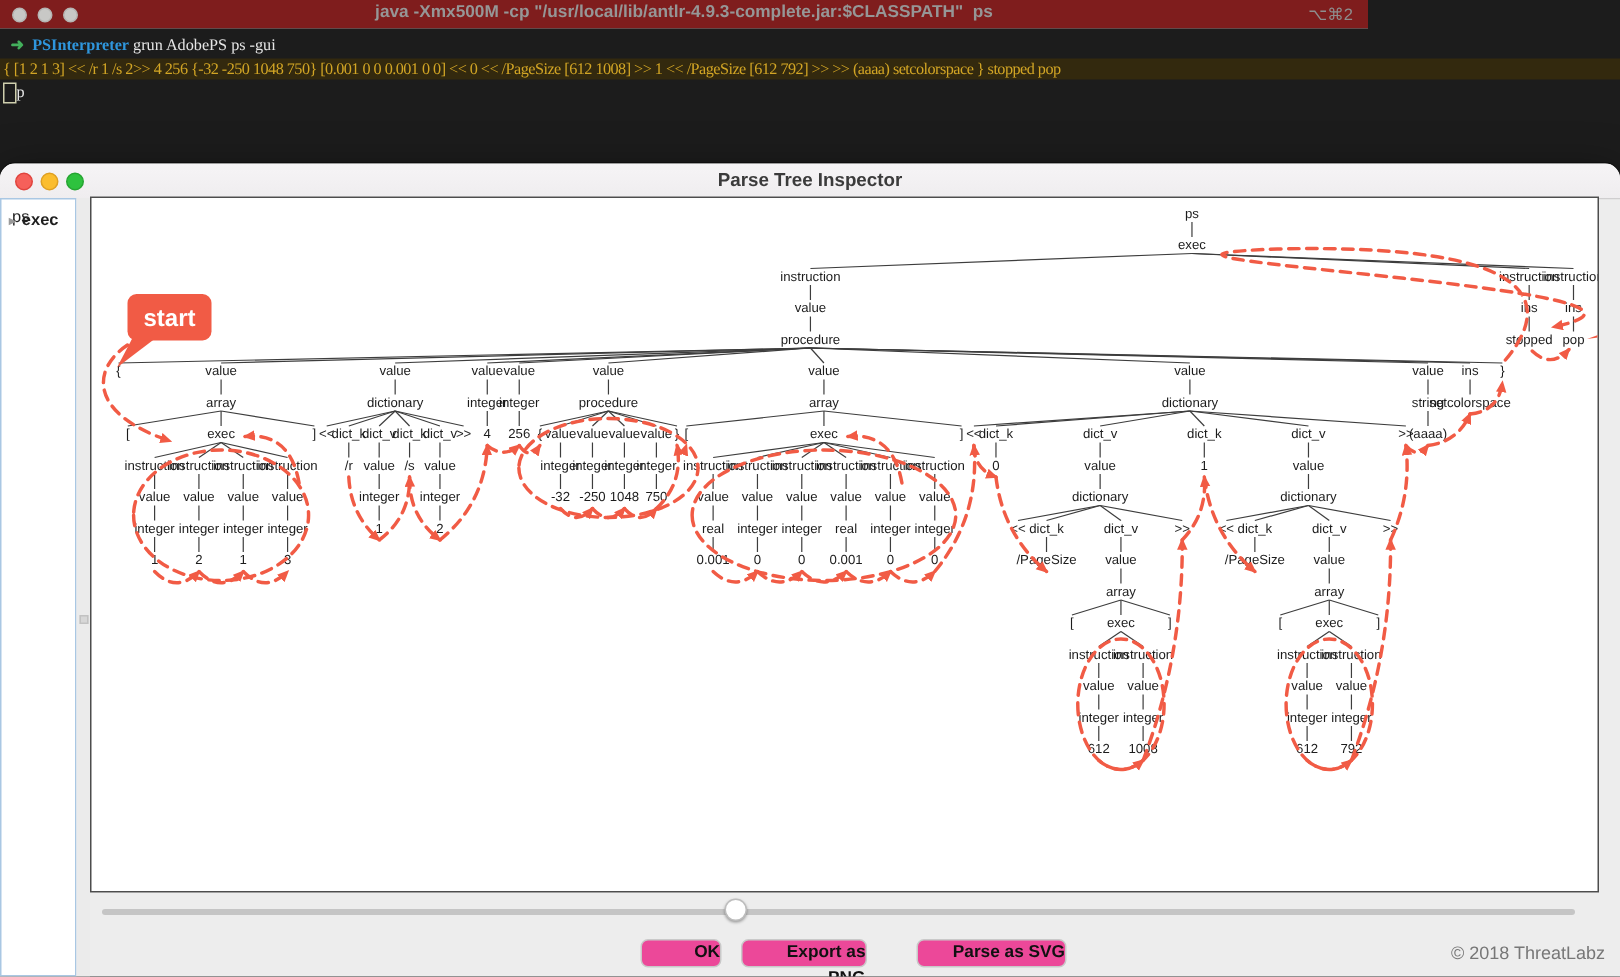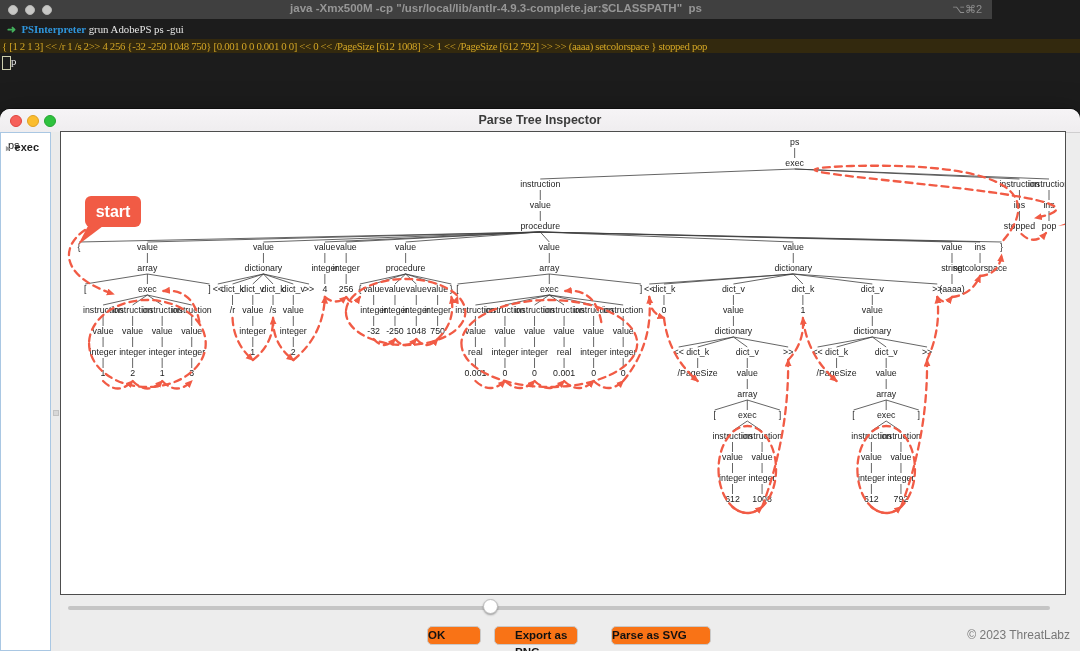--- a/index.html
+++ b/index.html
@@ -1,21 +1,21 @@
 <!DOCTYPE html>
 <html><head>
 <meta charset="utf-8">
 <style>
   html,body{margin:0;padding:0;}
   body{width:1080px;height:651px;position:relative;overflow:hidden;
        background:#1c1c1c;font-family:"Liberation Sans",sans-serif;}
 
   
   .terminal{position:absolute;left:0;top:0;width:1080px;height:120px;background:#1c1c1c;}
-  .term-titlebar{position:absolute;left:0;top:0;width:992px;height:19px;background:#404040;
+  .term-titlebar{position:absolute;left:0;top:0;width:912px;height:19px;background:#7f1d1d;
                  border-bottom:1px solid #d4d4d4;}
   .term-dot{position:absolute;top:4.5px;width:10px;height:10px;border-radius:50%;
             background:#c8c8c6;border:1px solid #b5b5b3;box-sizing:border-box;}
   .term-title{position:absolute;left:0;right:0;top:2px;text-align:center;font-size:11.5px;
               font-weight:bold;color:#969696;white-space:pre;}
   .term-shortcut{position:absolute;right:10px;top:2.5px;font-size:11px;color:#8e8e8e;}
   .term-body{position:absolute;left:0;top:19px;width:1080px;height:101px;background:#1c1c1c;
              font-family:Liberation Serif, serif;font-size:10.8px;}
   .term-line1{position:absolute;left:7px;top:4px;white-space:pre;color:#e6e6e6;}
   .prompt-arrow{color:#43b05c;font-weight:bold;}
@@ -53,22 +53,22 @@
           border:1.5px solid #4d4d4d;box-sizing:content-box;}
   #tree-svg{position:absolute;left:0;top:0;}
   #tree-svg text{font-family:"Liberation Sans",sans-serif;font-size:8.8px;fill:#1c1c1c;}
   #tree-svg text.co{font-size:16px;font-weight:bold;fill:#fff;}
 
   .slider-track{position:absolute;left:68px;top:497px;width:982px;height:3.5px;background:#c5c5c5;
                 border-radius:2px;}
   .slider-knob{position:absolute;top:490px;width:15px;height:15px;border-radius:50%;background:#fff;
                border:1px solid #bdbdbd;box-sizing:border-box;box-shadow:0 1px 2px rgba(0,0,0,.35);}
 
-  .btn{position:absolute;top:517px;height:19px;background:#f97316;border:1px solid #c9c9c9;
-       border-radius:5px;font-size:11.5px;font-weight:bold;color:#111;text-align:left;
+  .btn{position:absolute;top:517px;height:19px;background:#ec4899;border:1px solid #c9c9c9;
+       border-radius:5px;font-size:11.5px;font-weight:bold;color:#111;text-align:right;
        line-height:17px;box-sizing:border-box;cursor:default;}
   .btn-ok{left:427px;width:54px;}
   .btn-png{left:494px;width:84px;padding-left:20px;}
   .btn-svg{left:611px;width:100px;}
   .copyright{position:absolute;right:10px;top:519px;font-size:12px;color:#777;}
 </style>
 </head>
 <body>
 
 <div class="terminal">
@@ -476,14 +476,14 @@
         </defs>
       </svg>
   </div>
 
   <div class="slider-track"></div>
   <div class="slider-knob" id="slider-knob" style="left: 483.26px;"></div>
 
   <div class="btn btn-ok">OK</div>
   <div class="btn btn-png">Export as PNG</div>
   <div class="btn btn-svg">Parse as SVG</div>
-  <div class="copyright">© 2023 ThreatLabz</div>
+  <div class="copyright">© 2018 ThreatLabz</div>
 </div>
 
 </body></html>

